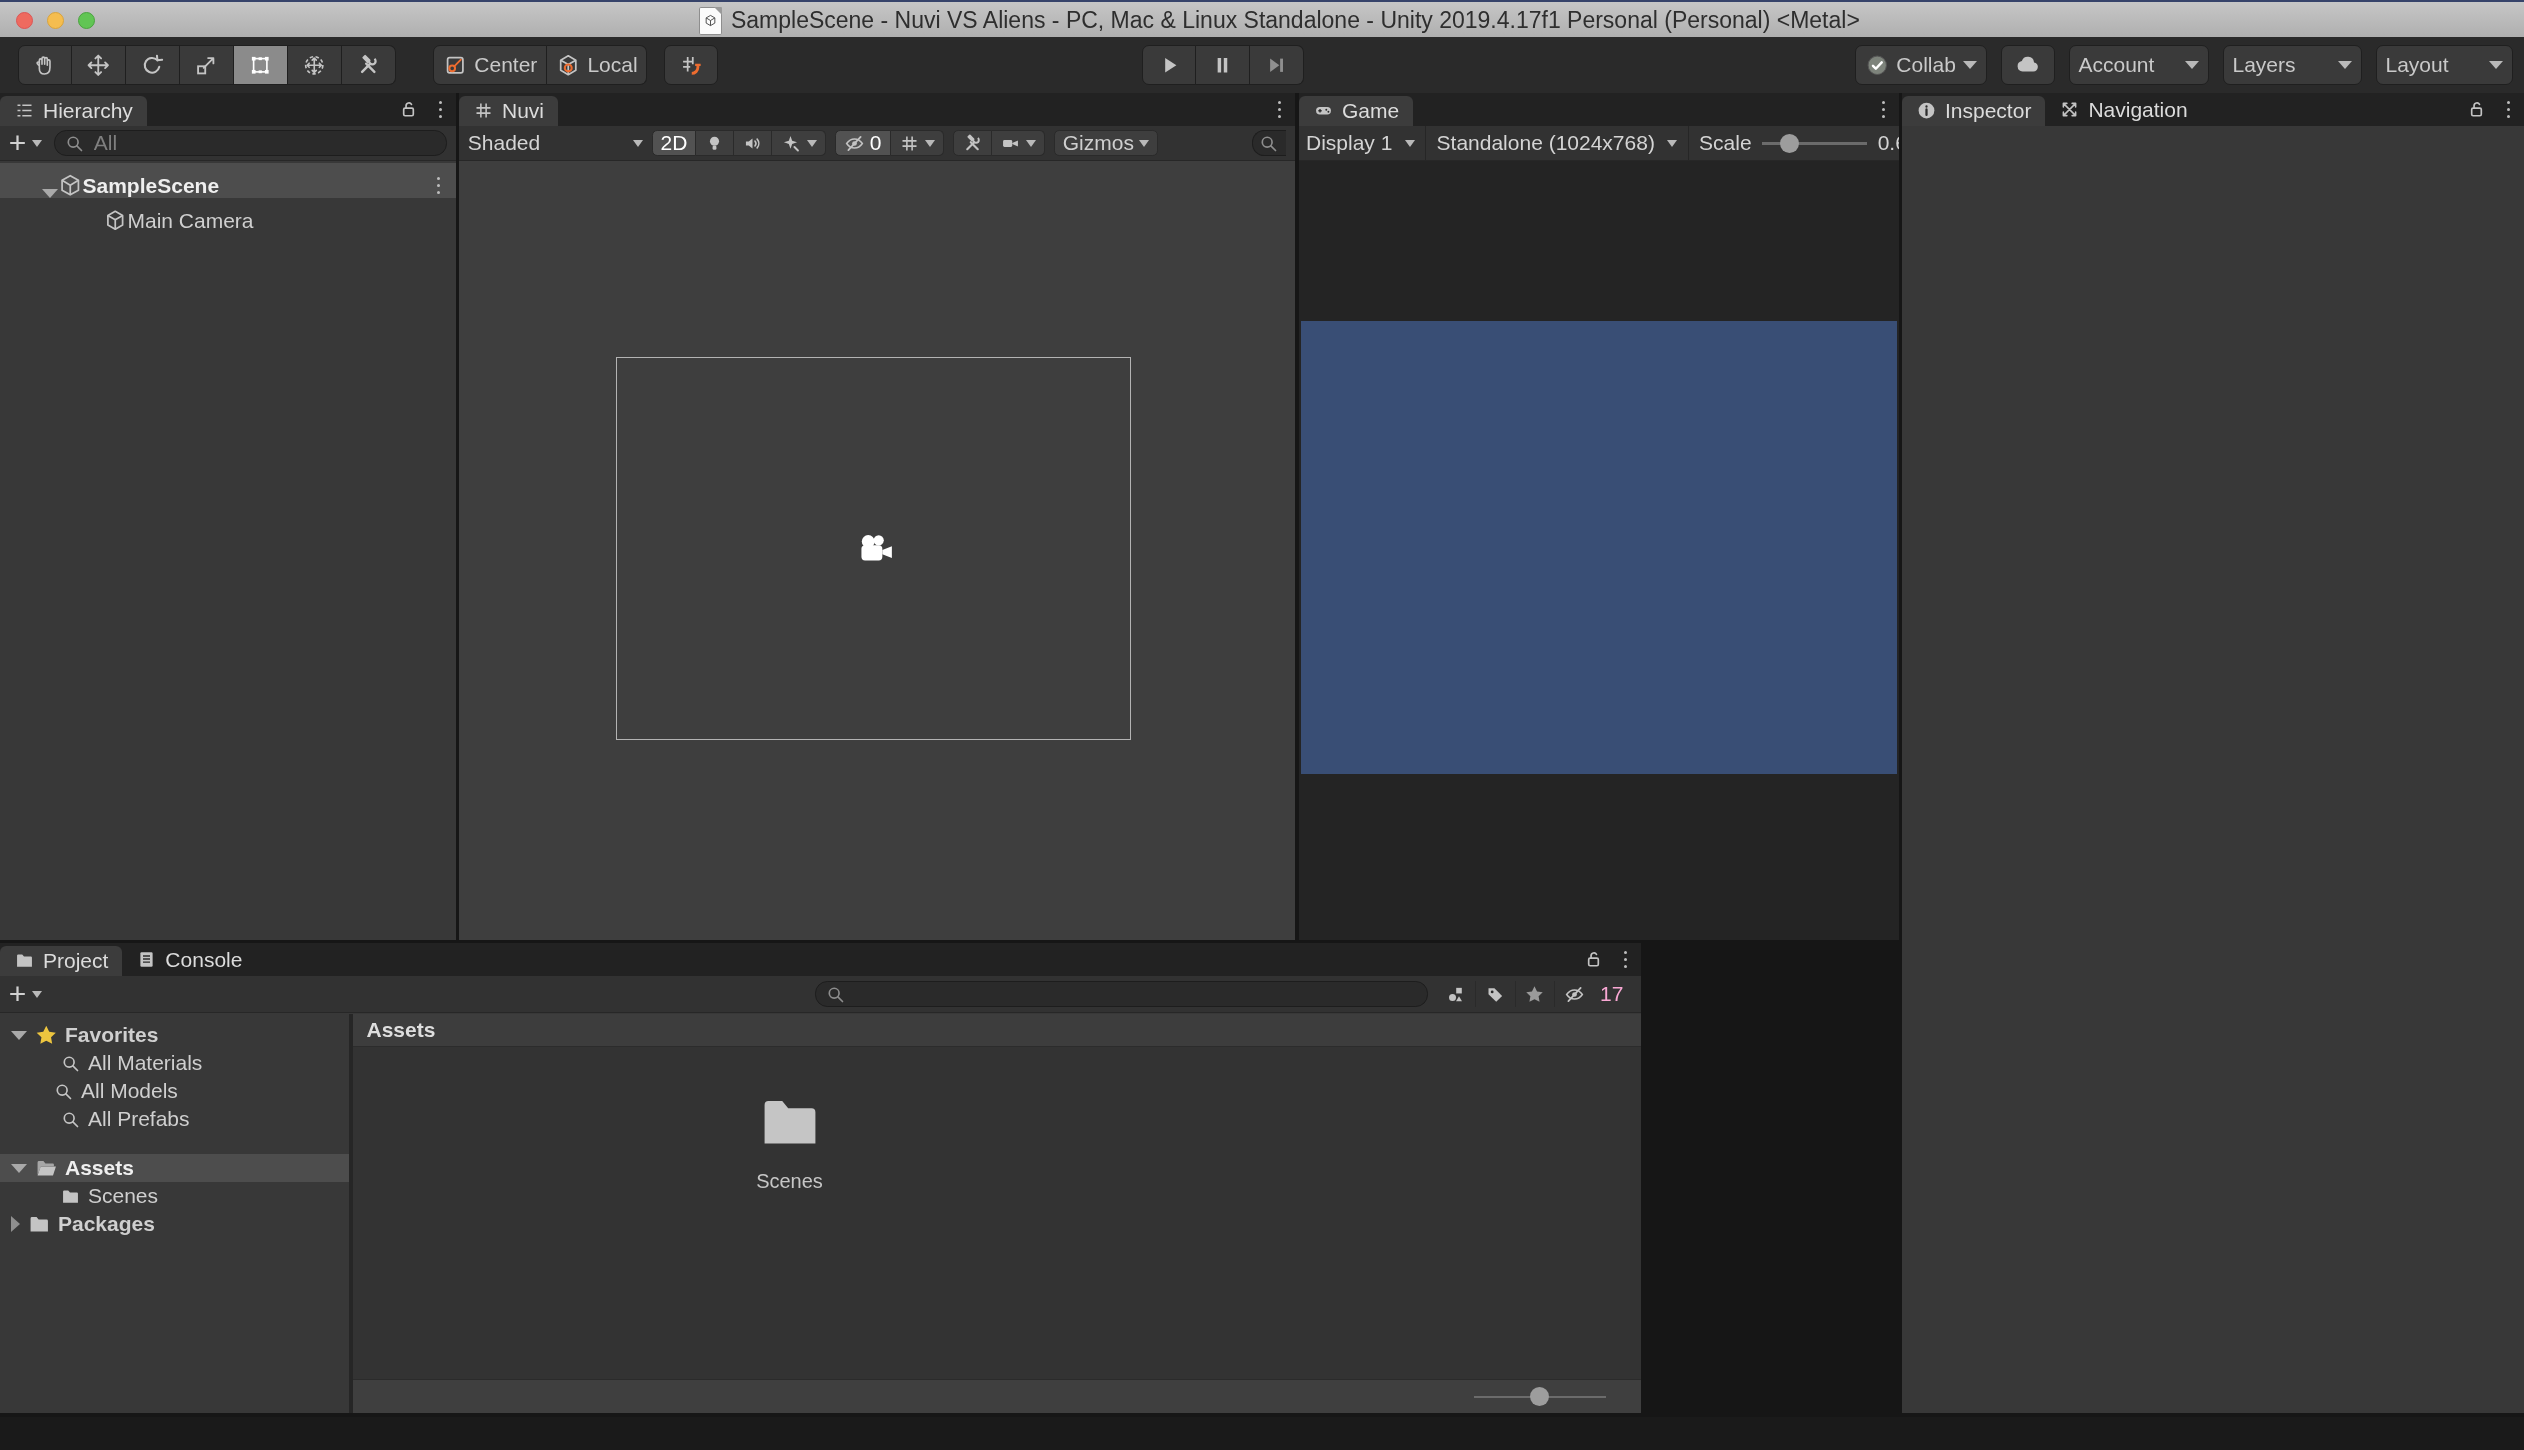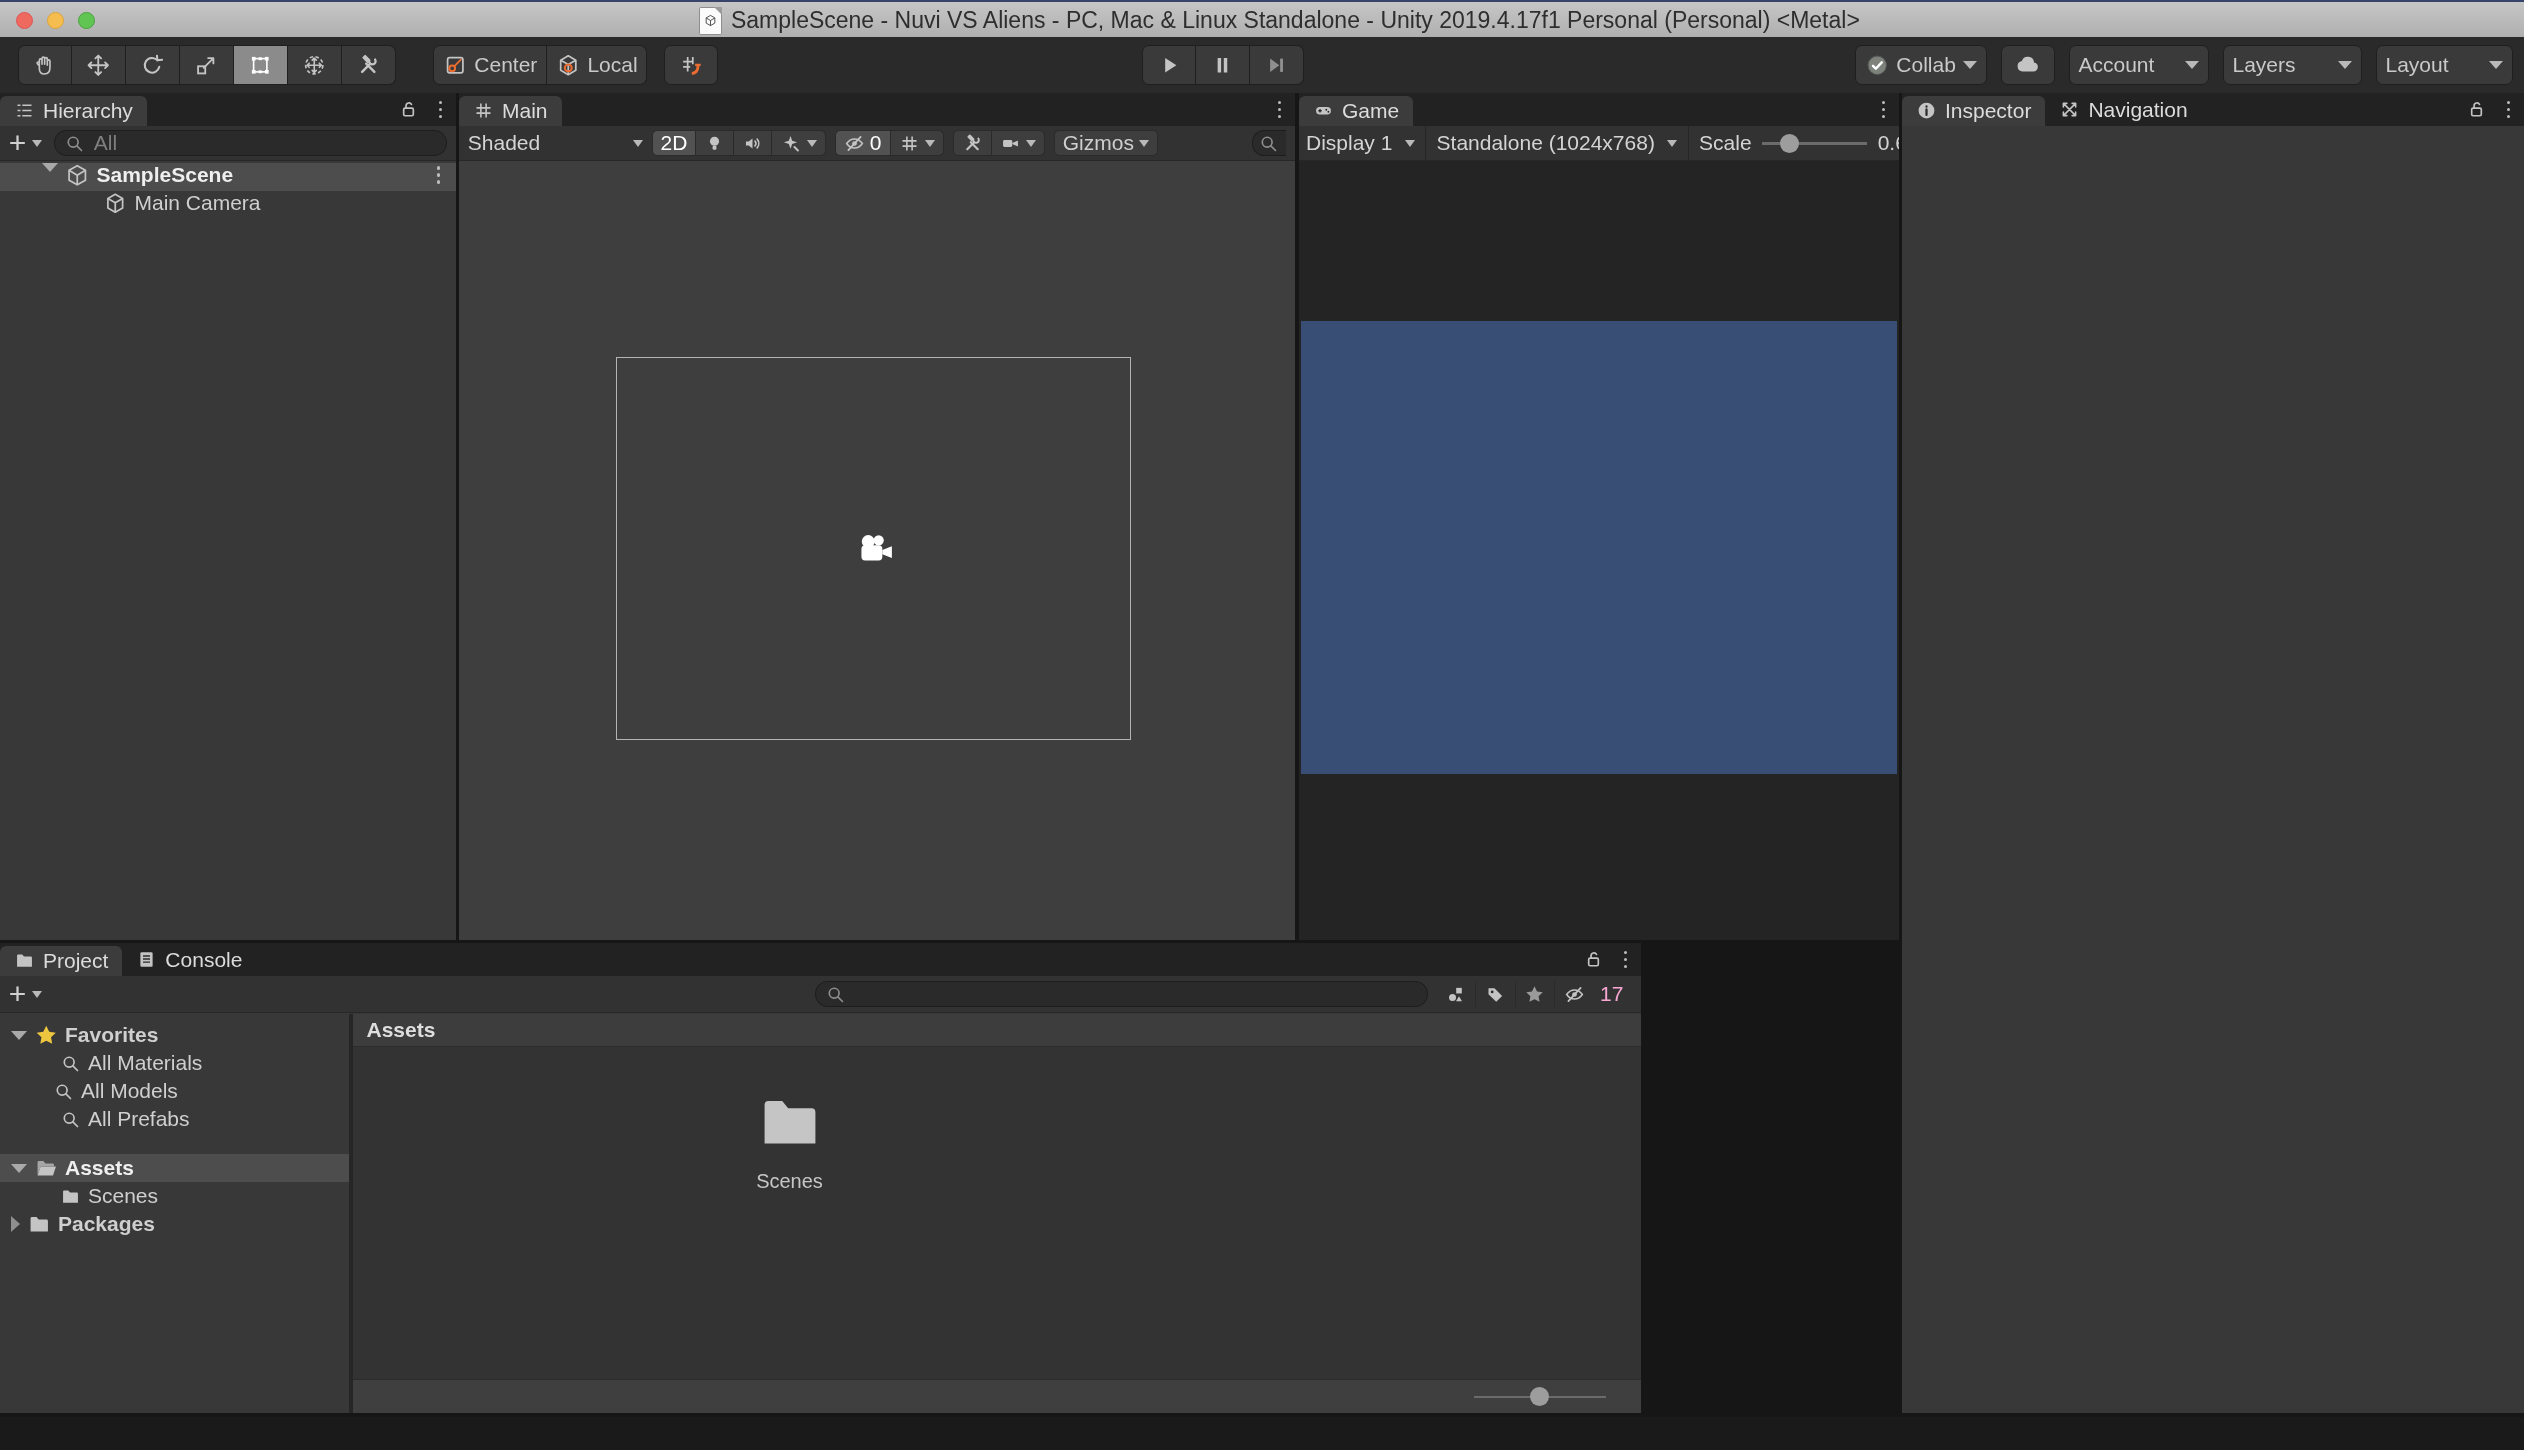--- a/index.html
+++ b/index.html
@@ -56,21 +56,21 @@
     display:flex;align-items:center;padding:0 8.8px;box-sizing:border-box}
   .searchfield{flex:1;height:24.5px;background:#2a2a2a;border:0.9px solid #1d1d1d;border-radius:12.3px;
     display:flex;align-items:center;gap:7px;padding:0 8.8px;color:#8a8a8a;min-width:0}
   .searchfield input{flex:1;min-width:0;background:transparent;border:none;outline:none;
     color:#cfcfcf;font:inherit}
   .searchfield input::placeholder{color:#7f7f7f}
   .plusbox{display:flex;align-items:center;gap:5.3px;margin-right:12.3px;color:#d0d0d0}
   .plus{font-size:30px;line-height:24.5px;font-weight:400}
 
   
-  .hrow{height:28px;display:flex;align-items:flex-start;gap:7px;color:#cfcfcf}
+  .hrow{height:35px;display:flex;align-items:flex-end;color:#cfcfcf}
   .hrow.selected{background:#4d4d4d;color:#efefef;font-weight:bold}
   .tri{width:0;height:0;display:inline-block;flex:none}
   .tri.down{border-left:8px solid transparent;border-right:8px solid transparent;border-top:9.6px solid #a9a9a9}
   .tri.right{border-top:8px solid transparent;border-bottom:8px solid transparent;border-left:9.6px solid #8f8f8f}
 
   
   .viewport{position:absolute;left:0;right:0;top:68px;bottom:0}
   .scene-vp{background:#3e3e3e}
   .frustum{position:absolute;border:1.8px solid #b3b3b3;box-sizing:border-box}
   .sgroup{display:flex;height:26px}
@@ -459,21 +459,21 @@
       </div>
     </div>
   </div>
 
   <div class="panel" style="left:459px;top:93px;width:836px;height:847px">
     <div class="tabbar">
       <div class="tab active">
         <svg class="ic-sm ic" viewBox="0 0 24 24" width="21" height="21">
             <use href="#i-grid"></use>
           </svg>
-        <span>Main</span>
+        <span>Nuvi</span>
       </div>
       <div class="tabbar-right">
         <span class="kebab">
             <i></i>
             <i></i>
             <i></i>
           </span>
       </div>
     </div>
     <div class="ptoolbar" style="gap:8.8px">

